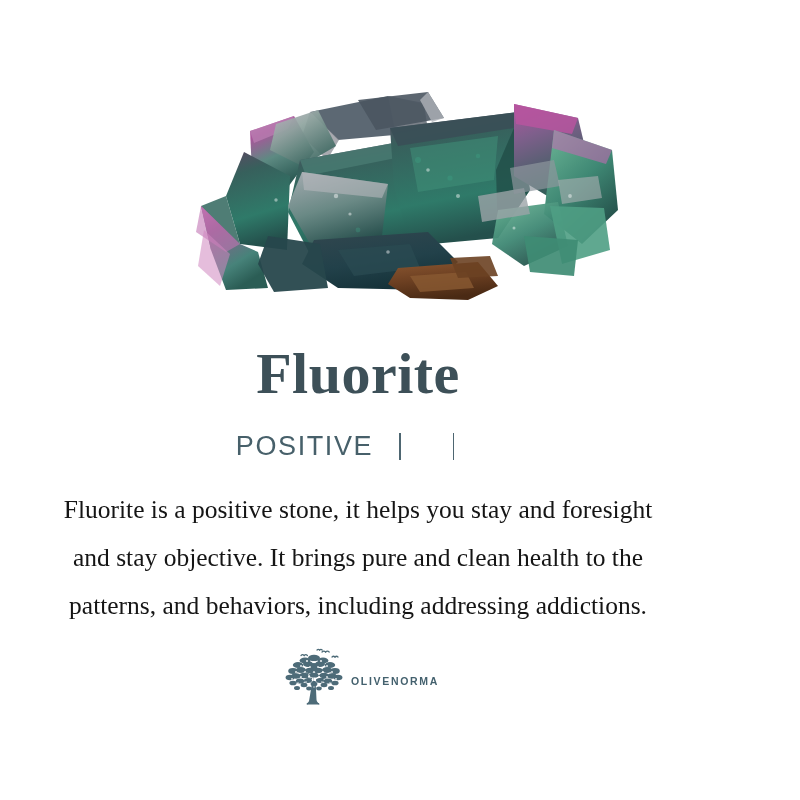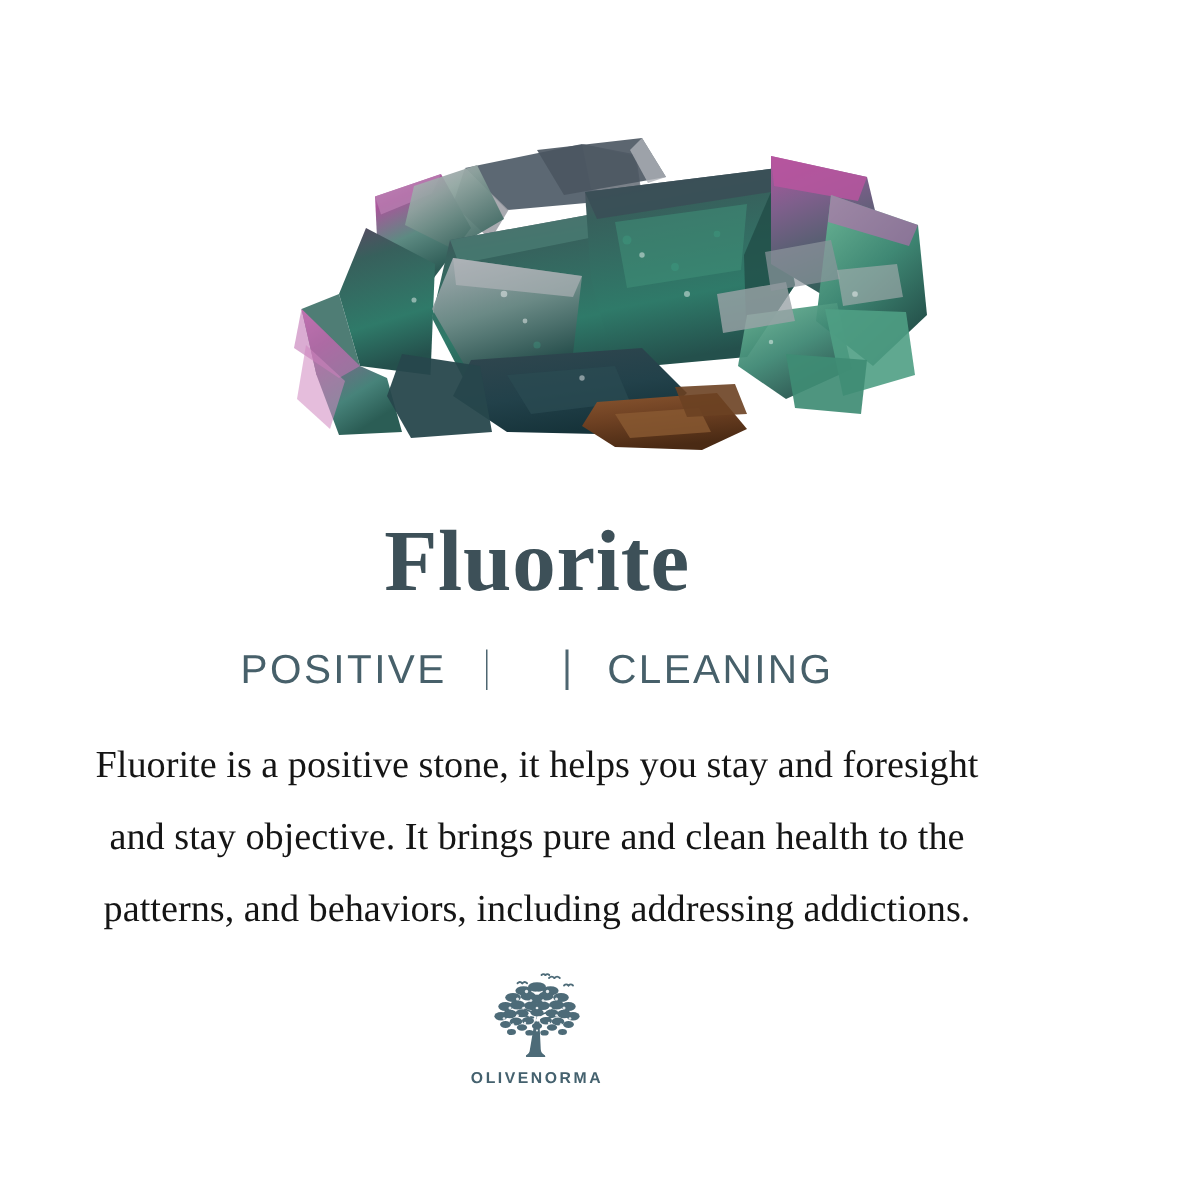--- a/index.html
+++ b/index.html
@@ -89,21 +89,21 @@
   }
   .body-copy .ln {
     display: block;
     white-space: nowrap;
   }
 
   
   .brand {
     margin-top: 18px;
     display: flex;
-    flex-direction: column;
+    flex-direction: row;
     align-items: center;
   }
   .brand-mark {
     width: 74px;
     height: 62px;
     display: block;
   }
   .brand-name {
     margin-top: 3px;
     font-family: "Liberation Sans", sans-serif;
@@ -244,21 +244,20 @@
       </g>
     </svg>
   </div>
 
   <h1 class="title">Fluorite</h1>
 
   <div class="subtitle">
     <span class="kw">POSITIVE</span>
     <span class="sep"></span>
     <span class="sep"></span>
-    <span class="kw">CLEANING</span>
   </div>
 
   <div class="body-copy">
     <span class="ln">Fluorite is a positive stone, it helps you stay and foresight</span>
     <span class="ln">and stay objective. It brings pure and clean health to the</span>
     <span class="ln">patterns, and behaviors, including addressing addictions.</span>
   </div>
 
   <div class="brand">
     <svg class="brand-mark" viewBox="0 0 74 62" aria-hidden="true">

